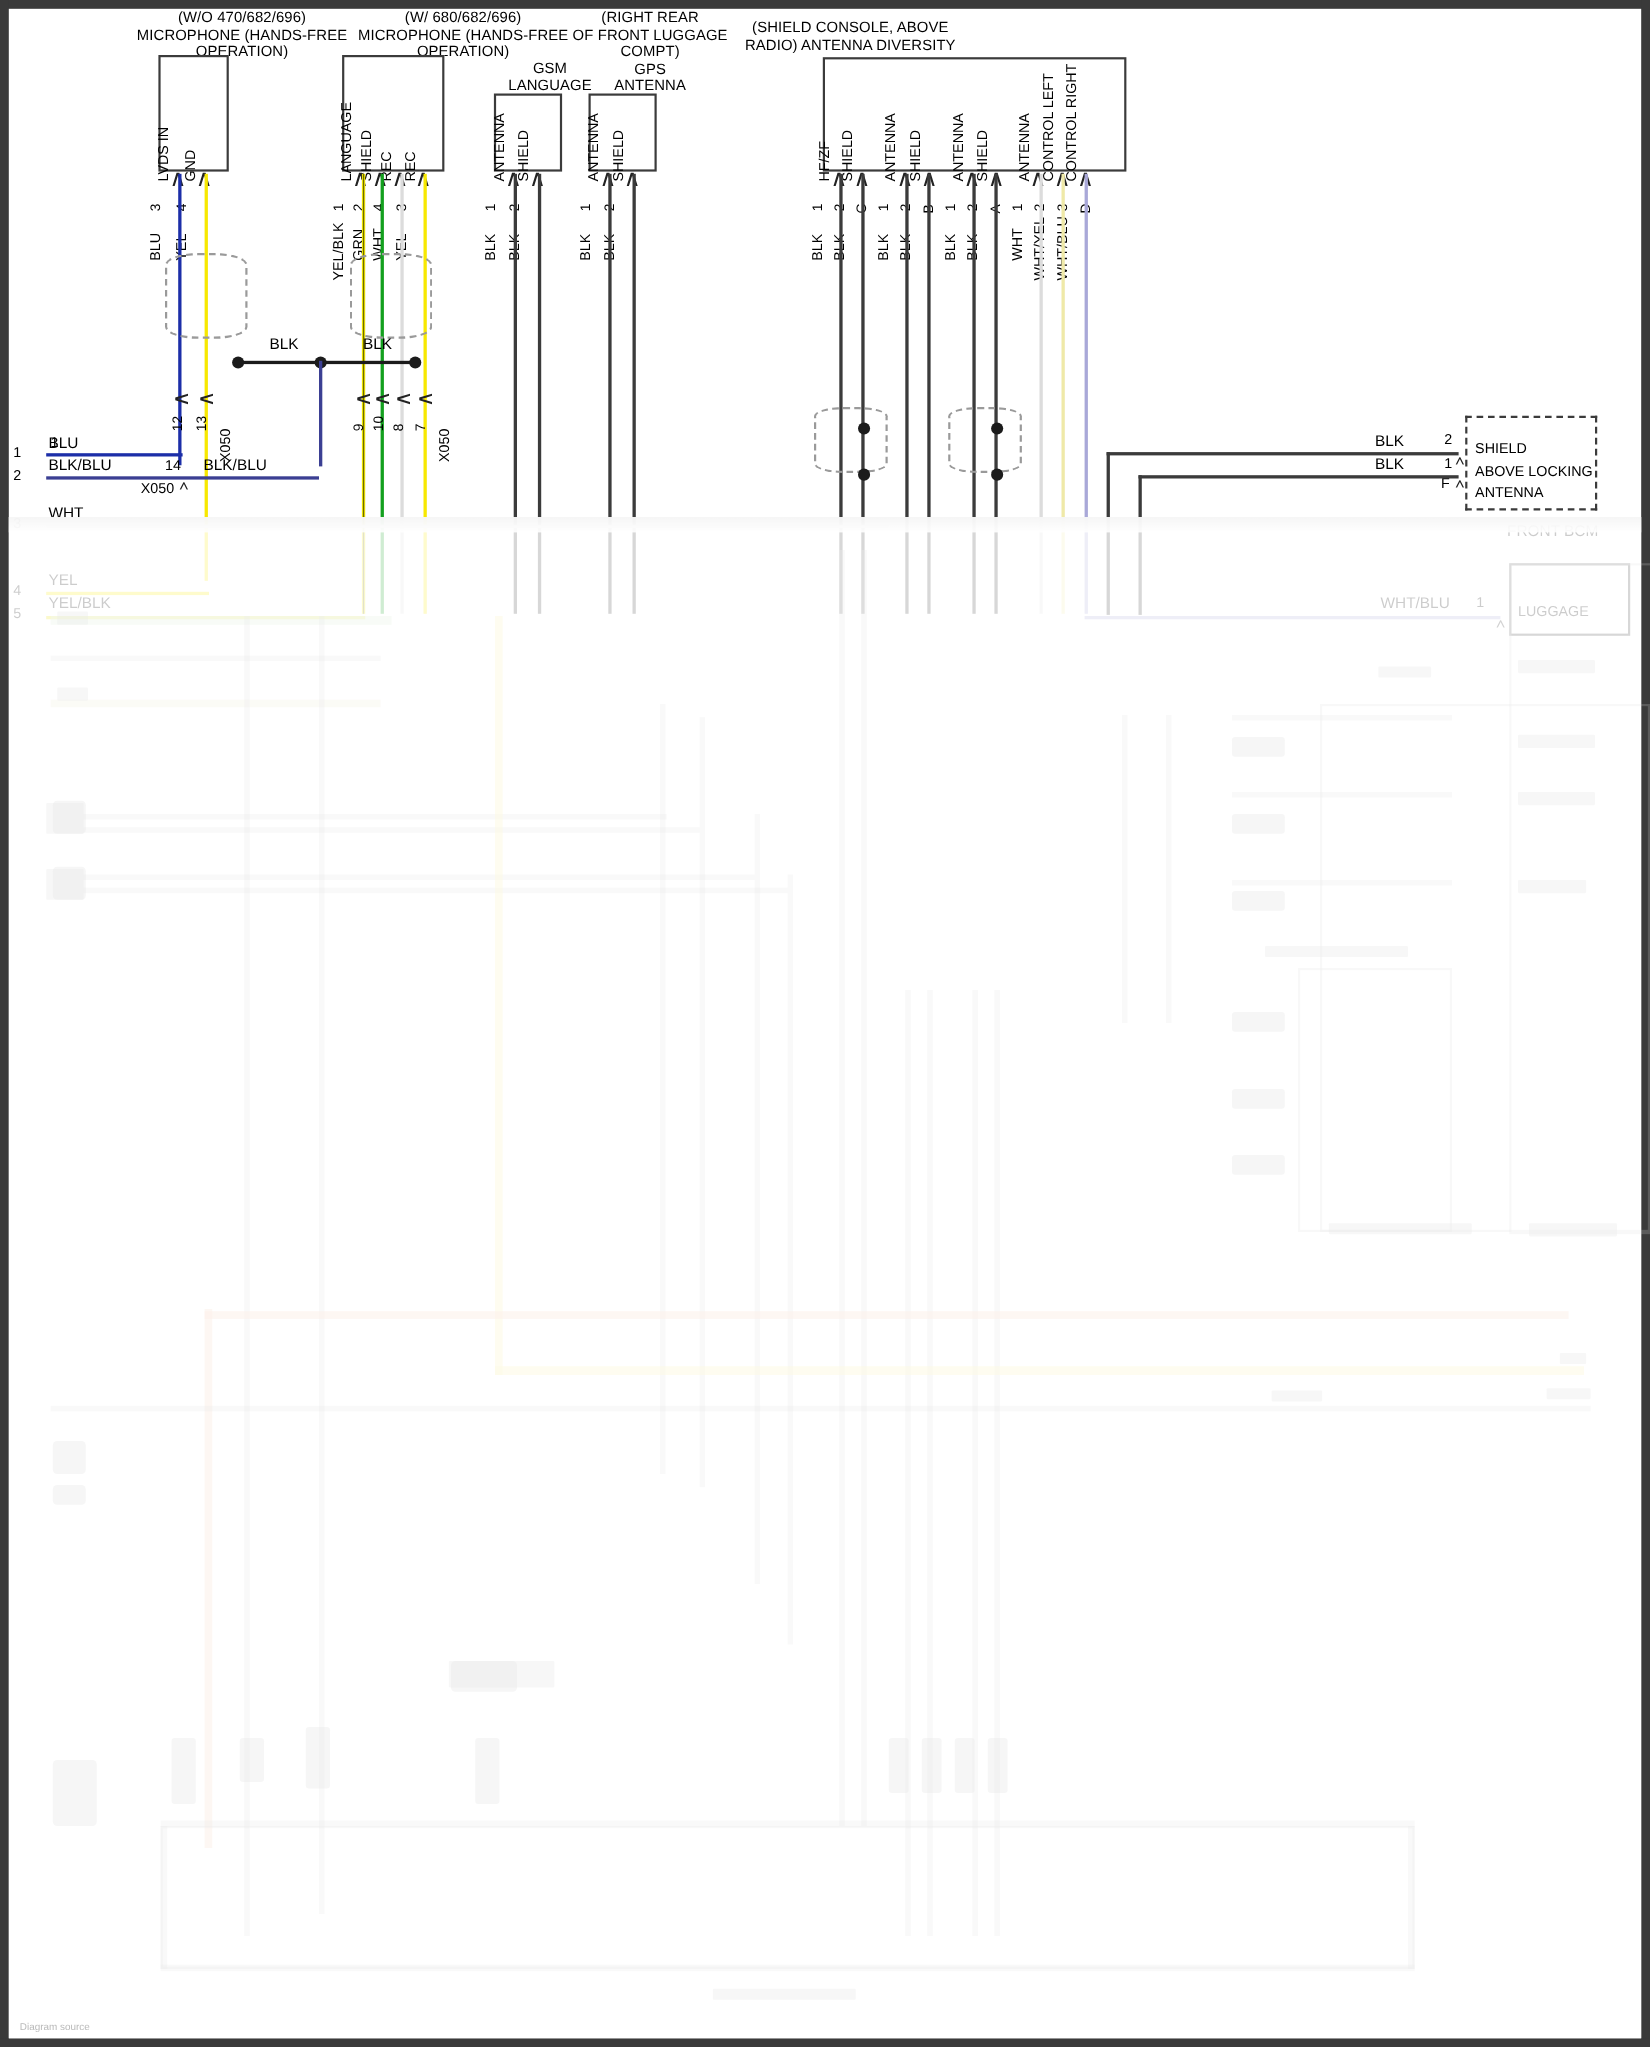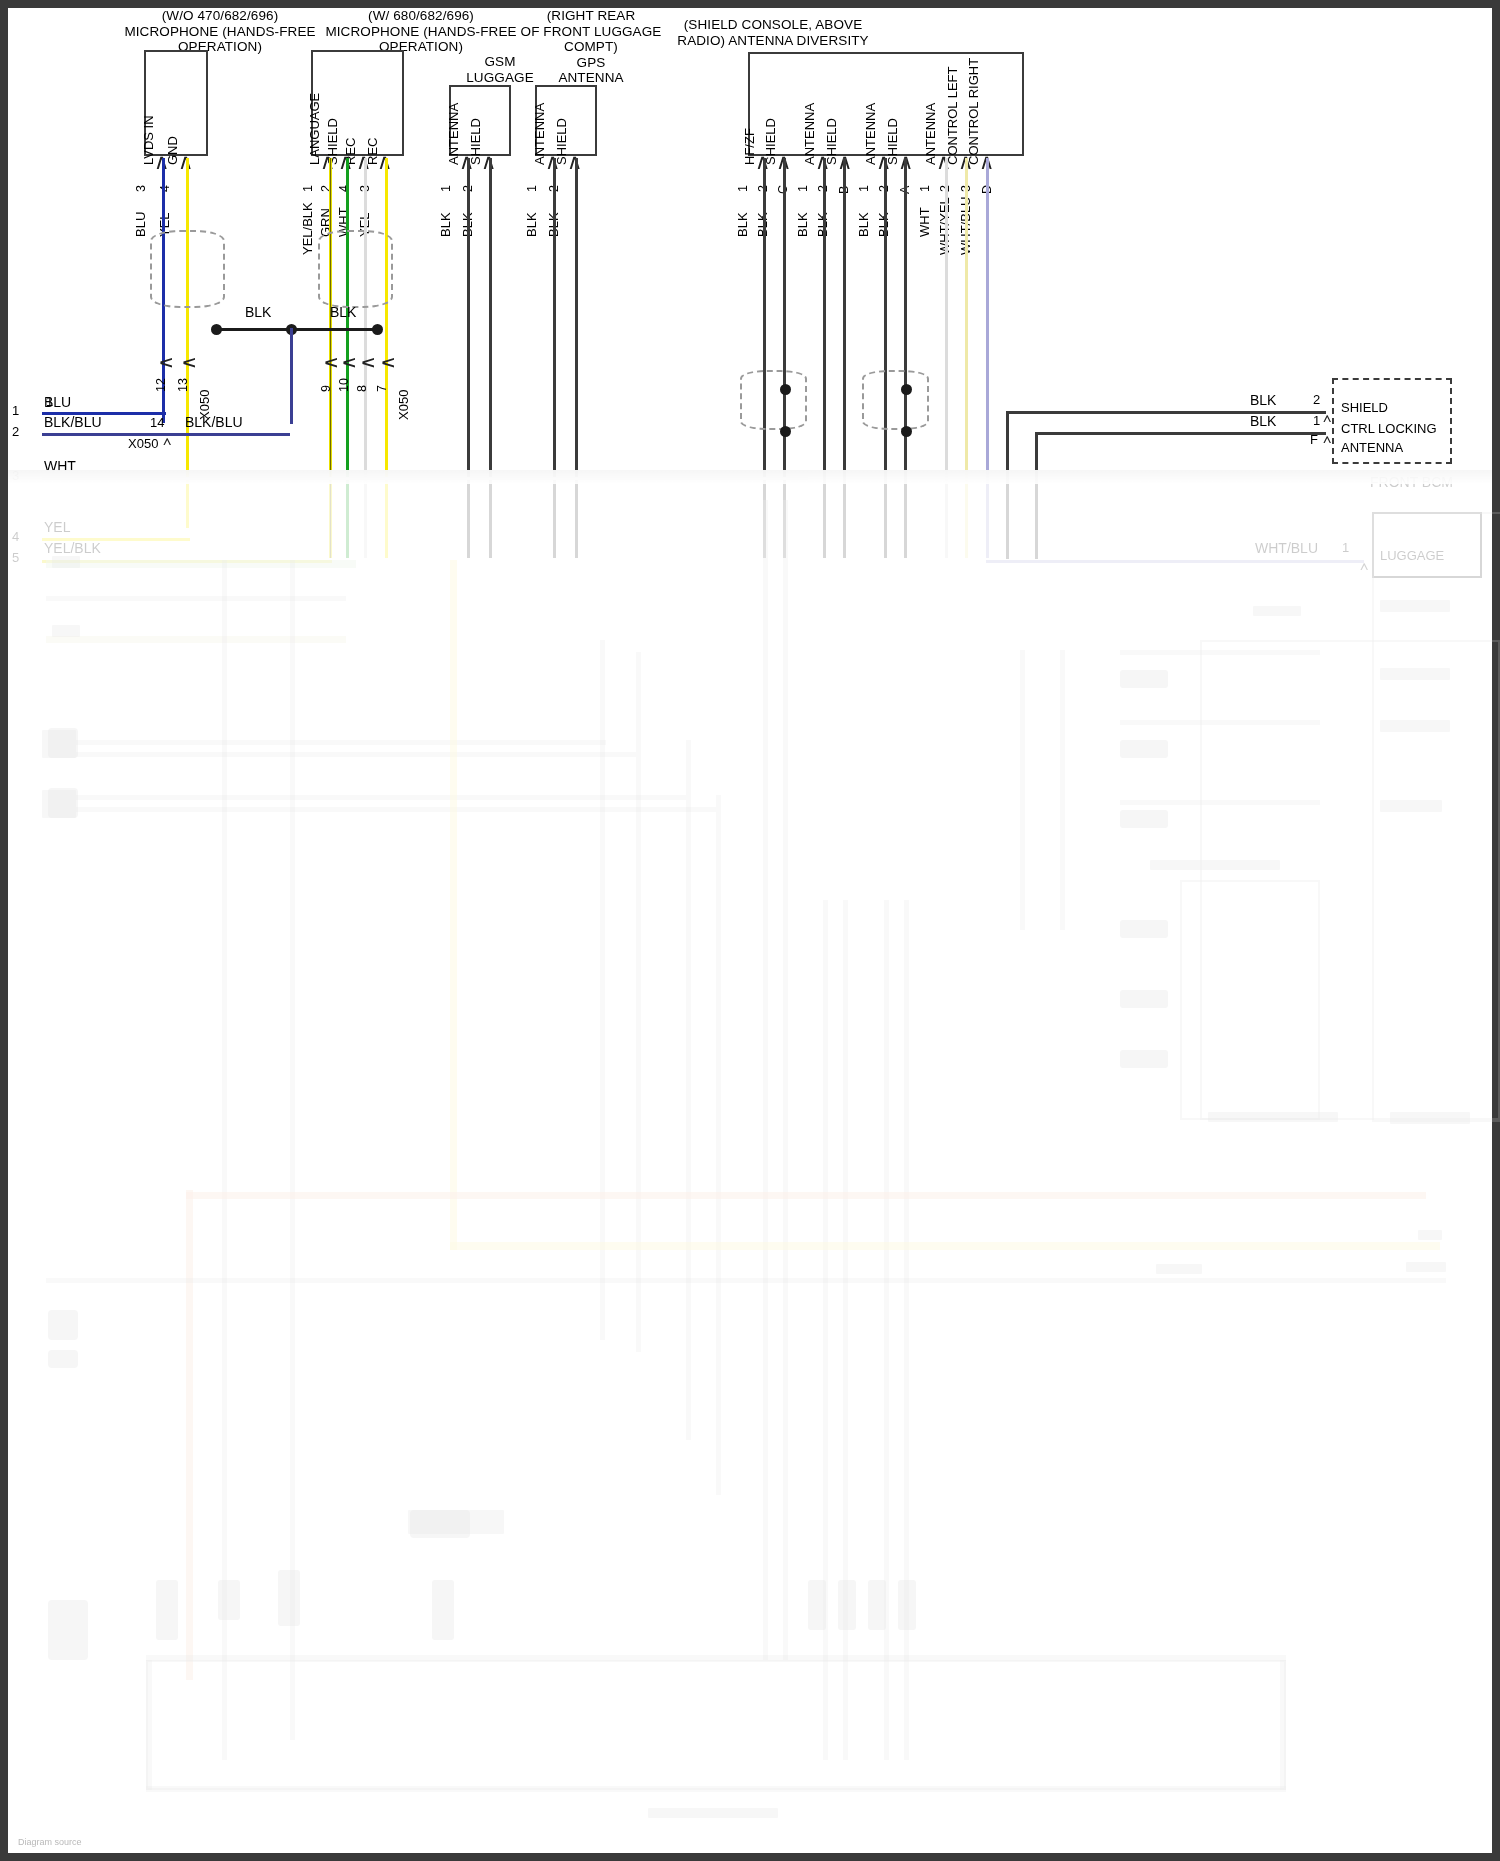--- a/index.html
+++ b/index.html
@@ -67,21 +67,21 @@
   <div id="border-right"></div>
   <div id="border-bottom"></div>
 
   <div class="cap" style="left:100px;top:8px;width:240px;">(W/O 470/682/696)
 MICROPHONE (HANDS-FREE
 OPERATION)</div>
   <div class="cap" style="left:301px;top:8px;width:240px;">(W/ 680/682/696)
 MICROPHONE (HANDS-FREE
 OPERATION)</div>
   <div class="cap" style="left:430px;top:54px;width:140px;">GSM
-LUGGAGE</div>
+LANGUAGE</div>
   <div class="cap" style="left:501px;top:8px;width:180px;">(RIGHT REAR
 OF FRONT LUGGAGE
 COMPT)
 GPS
 ANTENNA</div>
   <div class="cap" style="left:653px;top:17px;width:240px;">(SHIELD CONSOLE, ABOVE
 RADIO) ANTENNA DIVERSITY</div>
 
   <div class="box" style="left:144px;top:50px;width:64px;height:106px;"></div>
   <div class="pinname" style="left:156px;top:150px;">LVDS IN</div>
@@ -265,21 +265,21 @@
   <div class="hlabel-s" style="left:1313px;top:392px;">2</div>
   <div class="hline" style="left:1006px;top:411px;width:320px;background:#3b3b3b;"></div>
   <span class="conn" style="left:1323px;top:400px;">‸</span>
   <div class="hlabel-s" style="left:1341px;top:400px;">SHIELD</div>
 
   <div class="hlabel" style="left:1250px;top:413px;">BLK</div>
   <div class="hlabel-s" style="left:1313px;top:413px;">1</div>
   <div class="hline" style="left:1035px;top:432px;width:291px;background:#3b3b3b;"></div>
   <span class="conn" style="left:1323px;top:421px;">‸</span>
   <div class="hlabel-s" style="left:1310px;top:432px;">F</div>
-  <div class="hlabel-s" style="left:1341px;top:421px;">CTRL LOCKING</div>
+  <div class="hlabel-s" style="left:1341px;top:421px;">ABOVE LOCKING</div>
   <div class="hlabel-s" style="left:1341px;top:440px;">ANTENNA</div>
   <div class="hlabel" style="left:1370px;top:474px;">FRONT BCM</div>
 
   <div class="vline" style="left:1006px;top:411px;height:148px;background:#3b3b3b;"></div>
   <div class="vline" style="left:1035px;top:432px;height:127px;background:#3b3b3b;"></div>
 
   <div class="box" style="left:1372px;top:512px;width:110px;height:66px;"></div>
   <div class="hlabel" style="left:1255px;top:540px;">WHT/BLU</div>
   <div class="hlabel-s" style="left:1342px;top:540px;">1</div>
   <span class="conn" style="left:1360px;top:548px;">‸</span>

